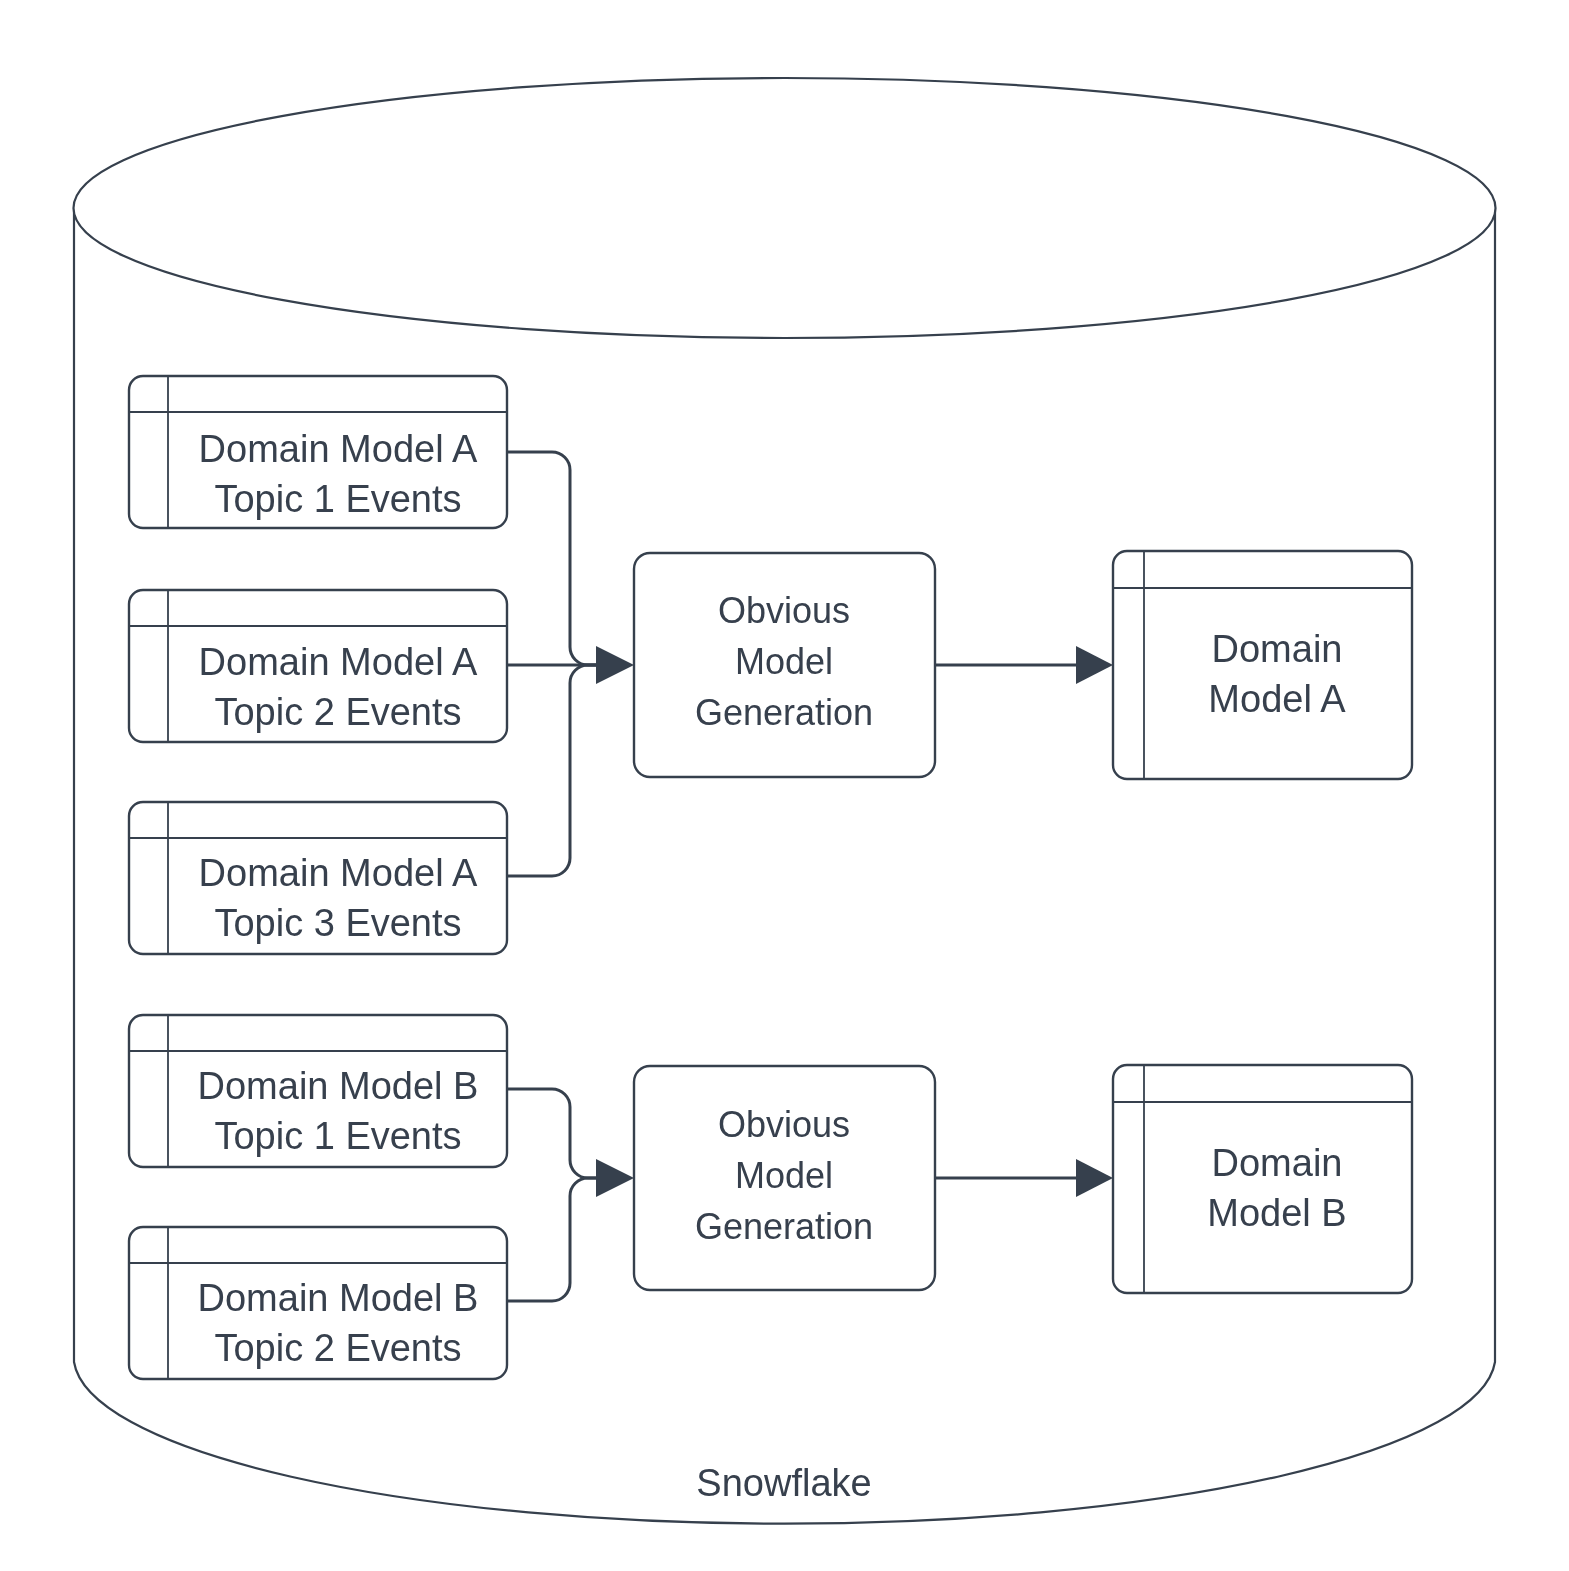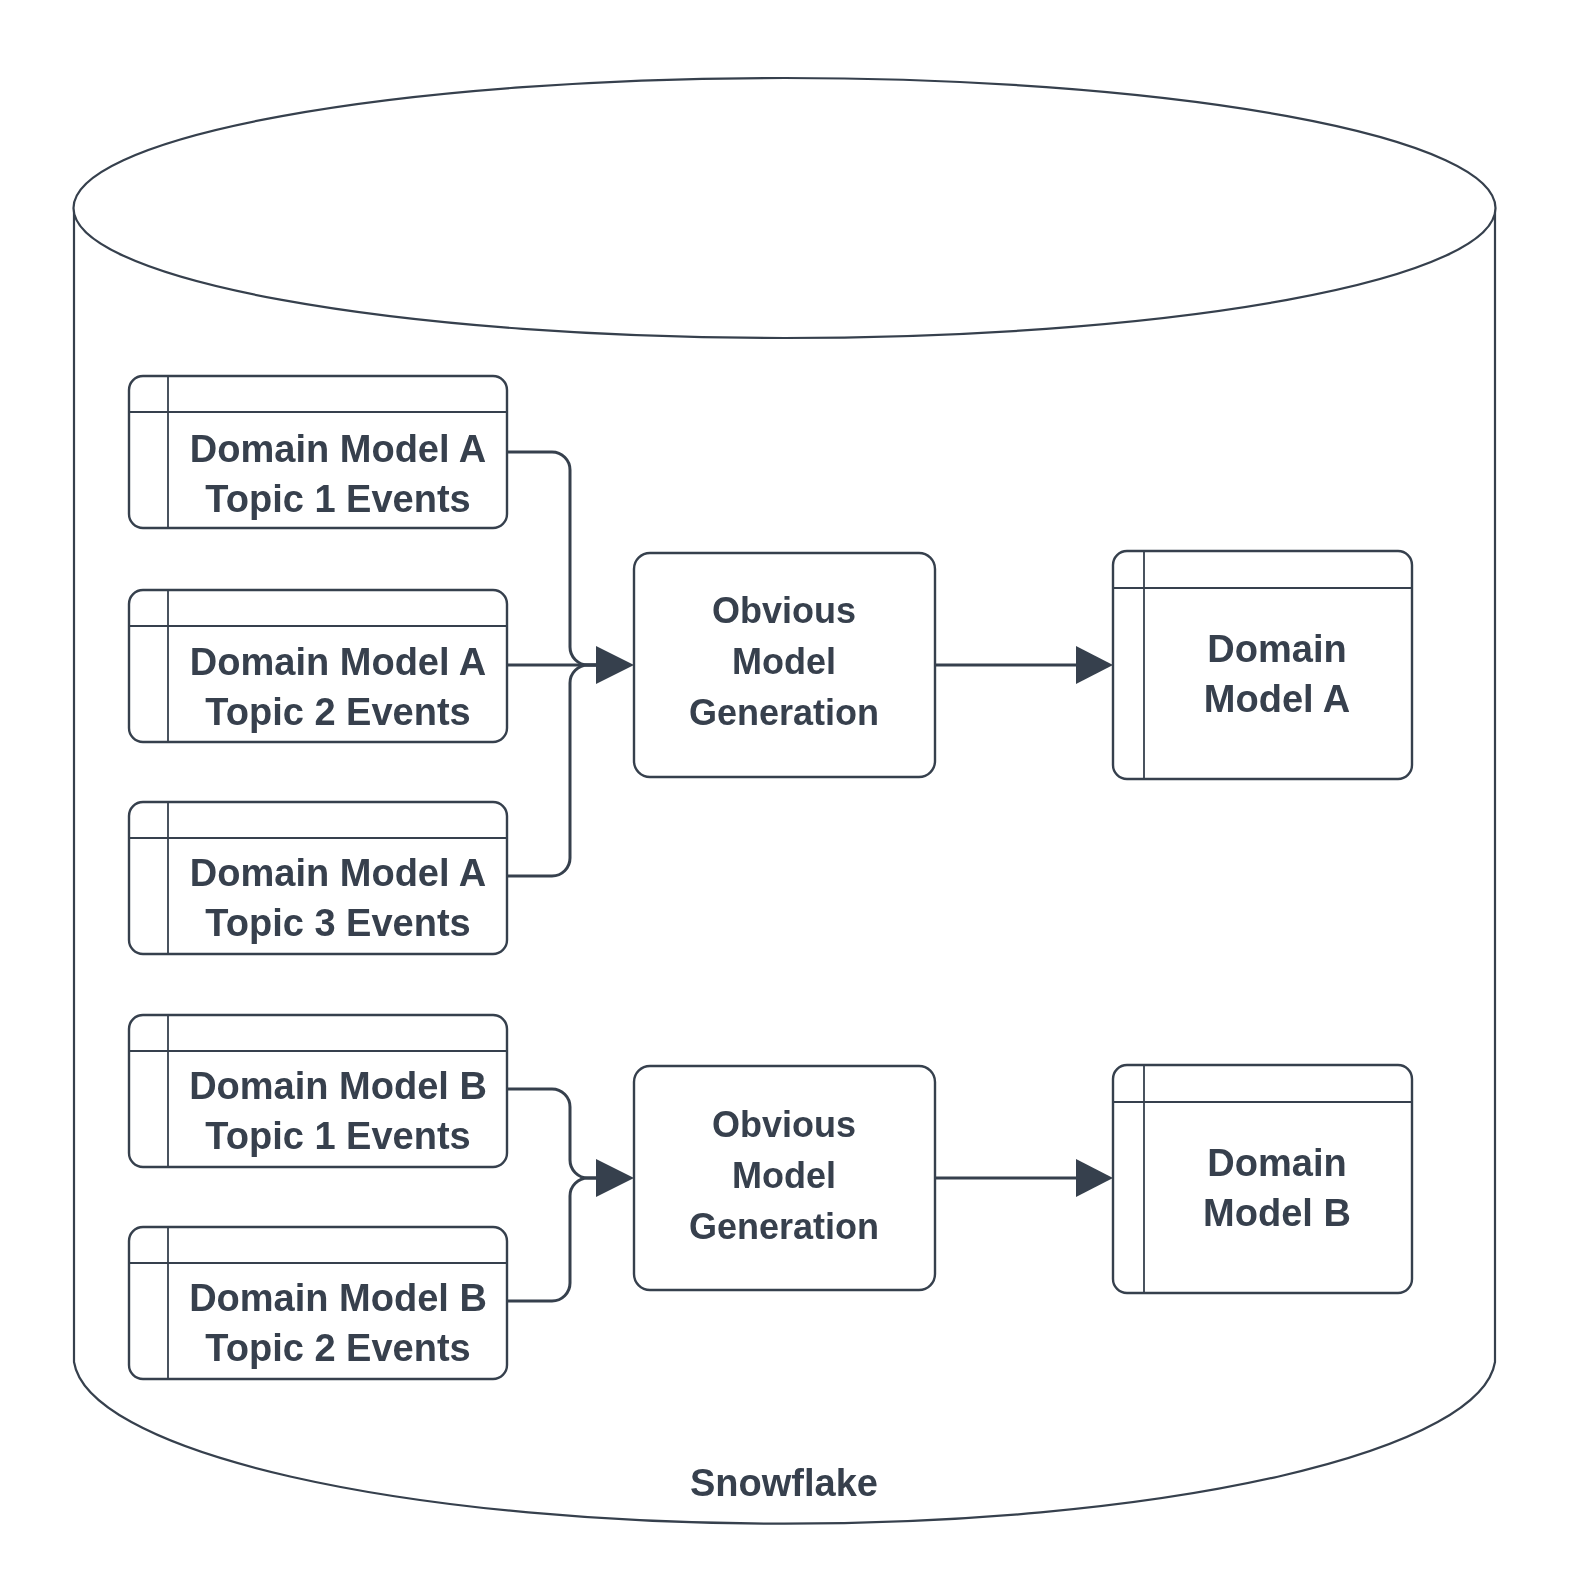--- a/index.html
+++ b/index.html
@@ -10,21 +10,20 @@
   body {
     width: 1569px;
     height: 1571px;
     font-family: "Liberation Sans", sans-serif;
     overflow: hidden;
   }
   #diagram-root {
     position: relative;
     width: 1569px;
     height: 1571px;
-    font-weight: bold;
   }
   svg#diagram {
     display: block;
     width: 1569px;
     height: 1571px;
   }
   .stroke-thin {
     fill: none;
     stroke: #36404d;
     stroke-width: 1.8;

